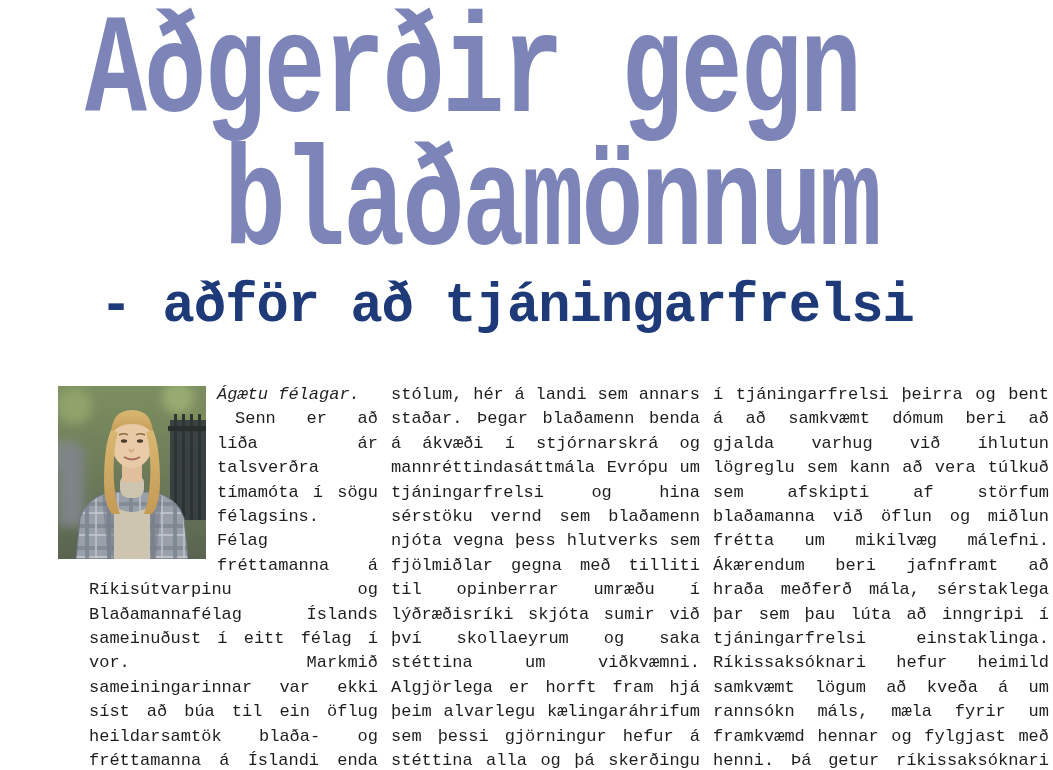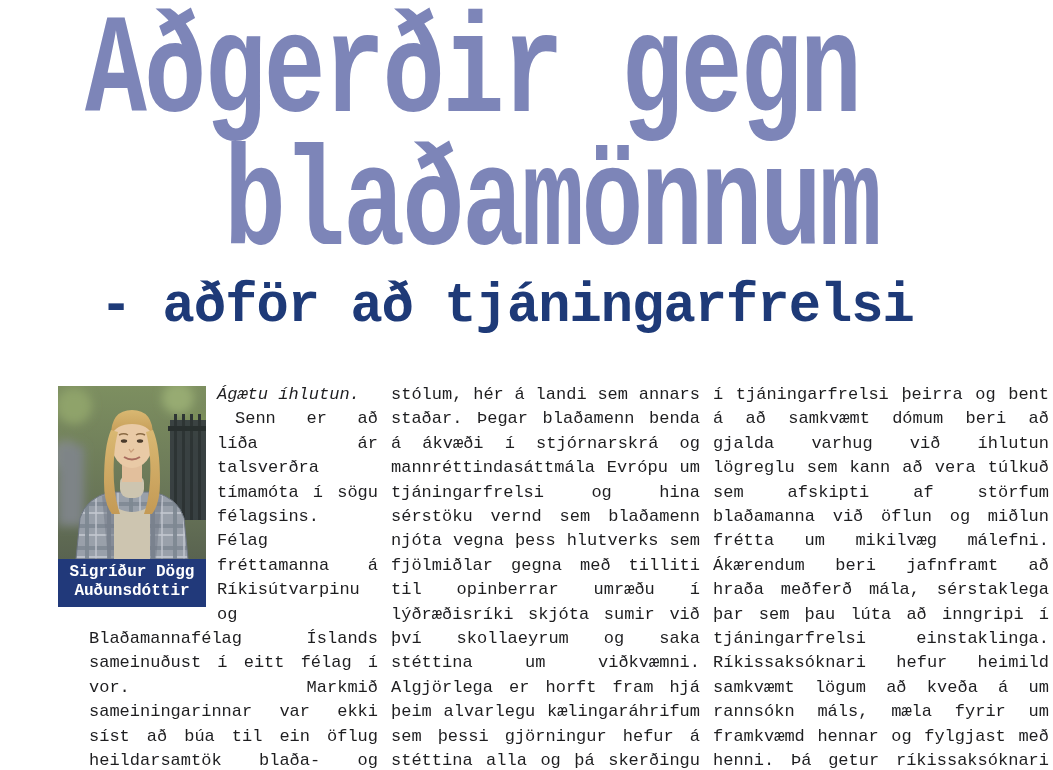--- a/index.html
+++ b/index.html
@@ -118,26 +118,22 @@
             <path d="M53 44 Q46 60 46 96 Q46 118 54 128 L62 128 Q54 104 56 72 Q57 56 60 46 Z" fill="url(#hairGrad)"></path>
             <path d="M95 44 Q102 60 102 96 Q102 118 94 128 L86 128 Q94 104 92 72 Q91 56 88 46 Z" fill="url(#hairGrad)"></path>
             <ellipse cx="66" cy="55" rx="3.2" ry="1.8" fill="#4a3b2c"></ellipse>
             <ellipse cx="82" cy="55" rx="3.2" ry="1.8" fill="#4a3b2c"></ellipse>
             <path d="M61 49 Q66 46.5 70 49" stroke="#8a6a44" stroke-width="1.4" fill="none"></path>
             <path d="M78 49 Q82 46.5 87 49" stroke="#8a6a44" stroke-width="1.4" fill="none"></path>
             <path d="M71 63 L73 66 L76 63" stroke="#caa07c" stroke-width="1.2" fill="none"></path>
             <path d="M66 71 Q74 76 82 71" stroke="#a96c5e" stroke-width="2" fill="none"></path>
           </g>
         </svg>
-        <figcaption class="caption">
-          <span>Sigríður Dögg</span>
-          <span>Auðunsdóttir</span>
-        </figcaption>
       </figure>
-      <p class="greeting">Ágætu íhlutun.</p>
+      <p class="greeting">Ágætu félagar.</p>
       <p class="lead-par">Senn er að líða ár talsverðra tímamóta í sögu félagsins. Félag fréttamanna á Ríkisútvarpinu og Blaðamannafélag Íslands sameinuðust í eitt félag í vor. Markmið sameiningarinnar var ekki síst að búa til ein öflug heildarsamtök blaða- og fréttamanna á Íslandi enda þurfti stéttin að þétta raðirnar og standa saman gegn þeim ógnum sem að henni steðja.</p>
     </div>
 
     <div class="col col-2">
       <p>stólum, hér á landi sem annars staðar. Þegar blaðamenn benda á ákvæði í stjórnarskrá og mannréttindasáttmála Evrópu um tjáningarfrelsi og hina sérstöku vernd sem blaðamenn njóta vegna þess hlutverks sem fjölmiðlar gegna með tilliti til opinberrar umræðu í lýðræðisríki skjóta sumir við því skollaeyrum og saka stéttina um viðkvæmni. Algjörlega er horft fram hjá þeim alvarlegu kælingaráhrifum sem þessi gjörningur hefur á stéttina alla og þá skerðingu á tjáningar- og atvinnufrelsi blaðamanna sem þau hafa í för með sér. Lögreglustjórinn viðheldur kælingaráhrifunum með því að tryggja ekki</p>
     </div>
 
     <div class="col col-3">
       <p>í tjáningarfrelsi þeirra og bent á að samkvæmt dómum beri að gjalda varhug við íhlutun lögreglu sem kann að vera túlkuð sem afskipti af störfum blaðamanna við öflun og miðlun frétta um mikilvæg málefni. Ákærendum beri jafnframt að hraða meðferð mála, sérstaklega þar sem þau lúta að inngripi í tjáningarfrelsi einstaklinga. Ríkissaksóknari hefur heimild samkvæmt lögum að kveða á um rannsókn máls, mæla fyrir um framkvæmd hennar og fylgjast með henni. Þá getur ríkissaksóknari að eigin frumkvæði ákveðið að kæru skuli vísað frá eða að rannsókn sem er</p>
     </div>

